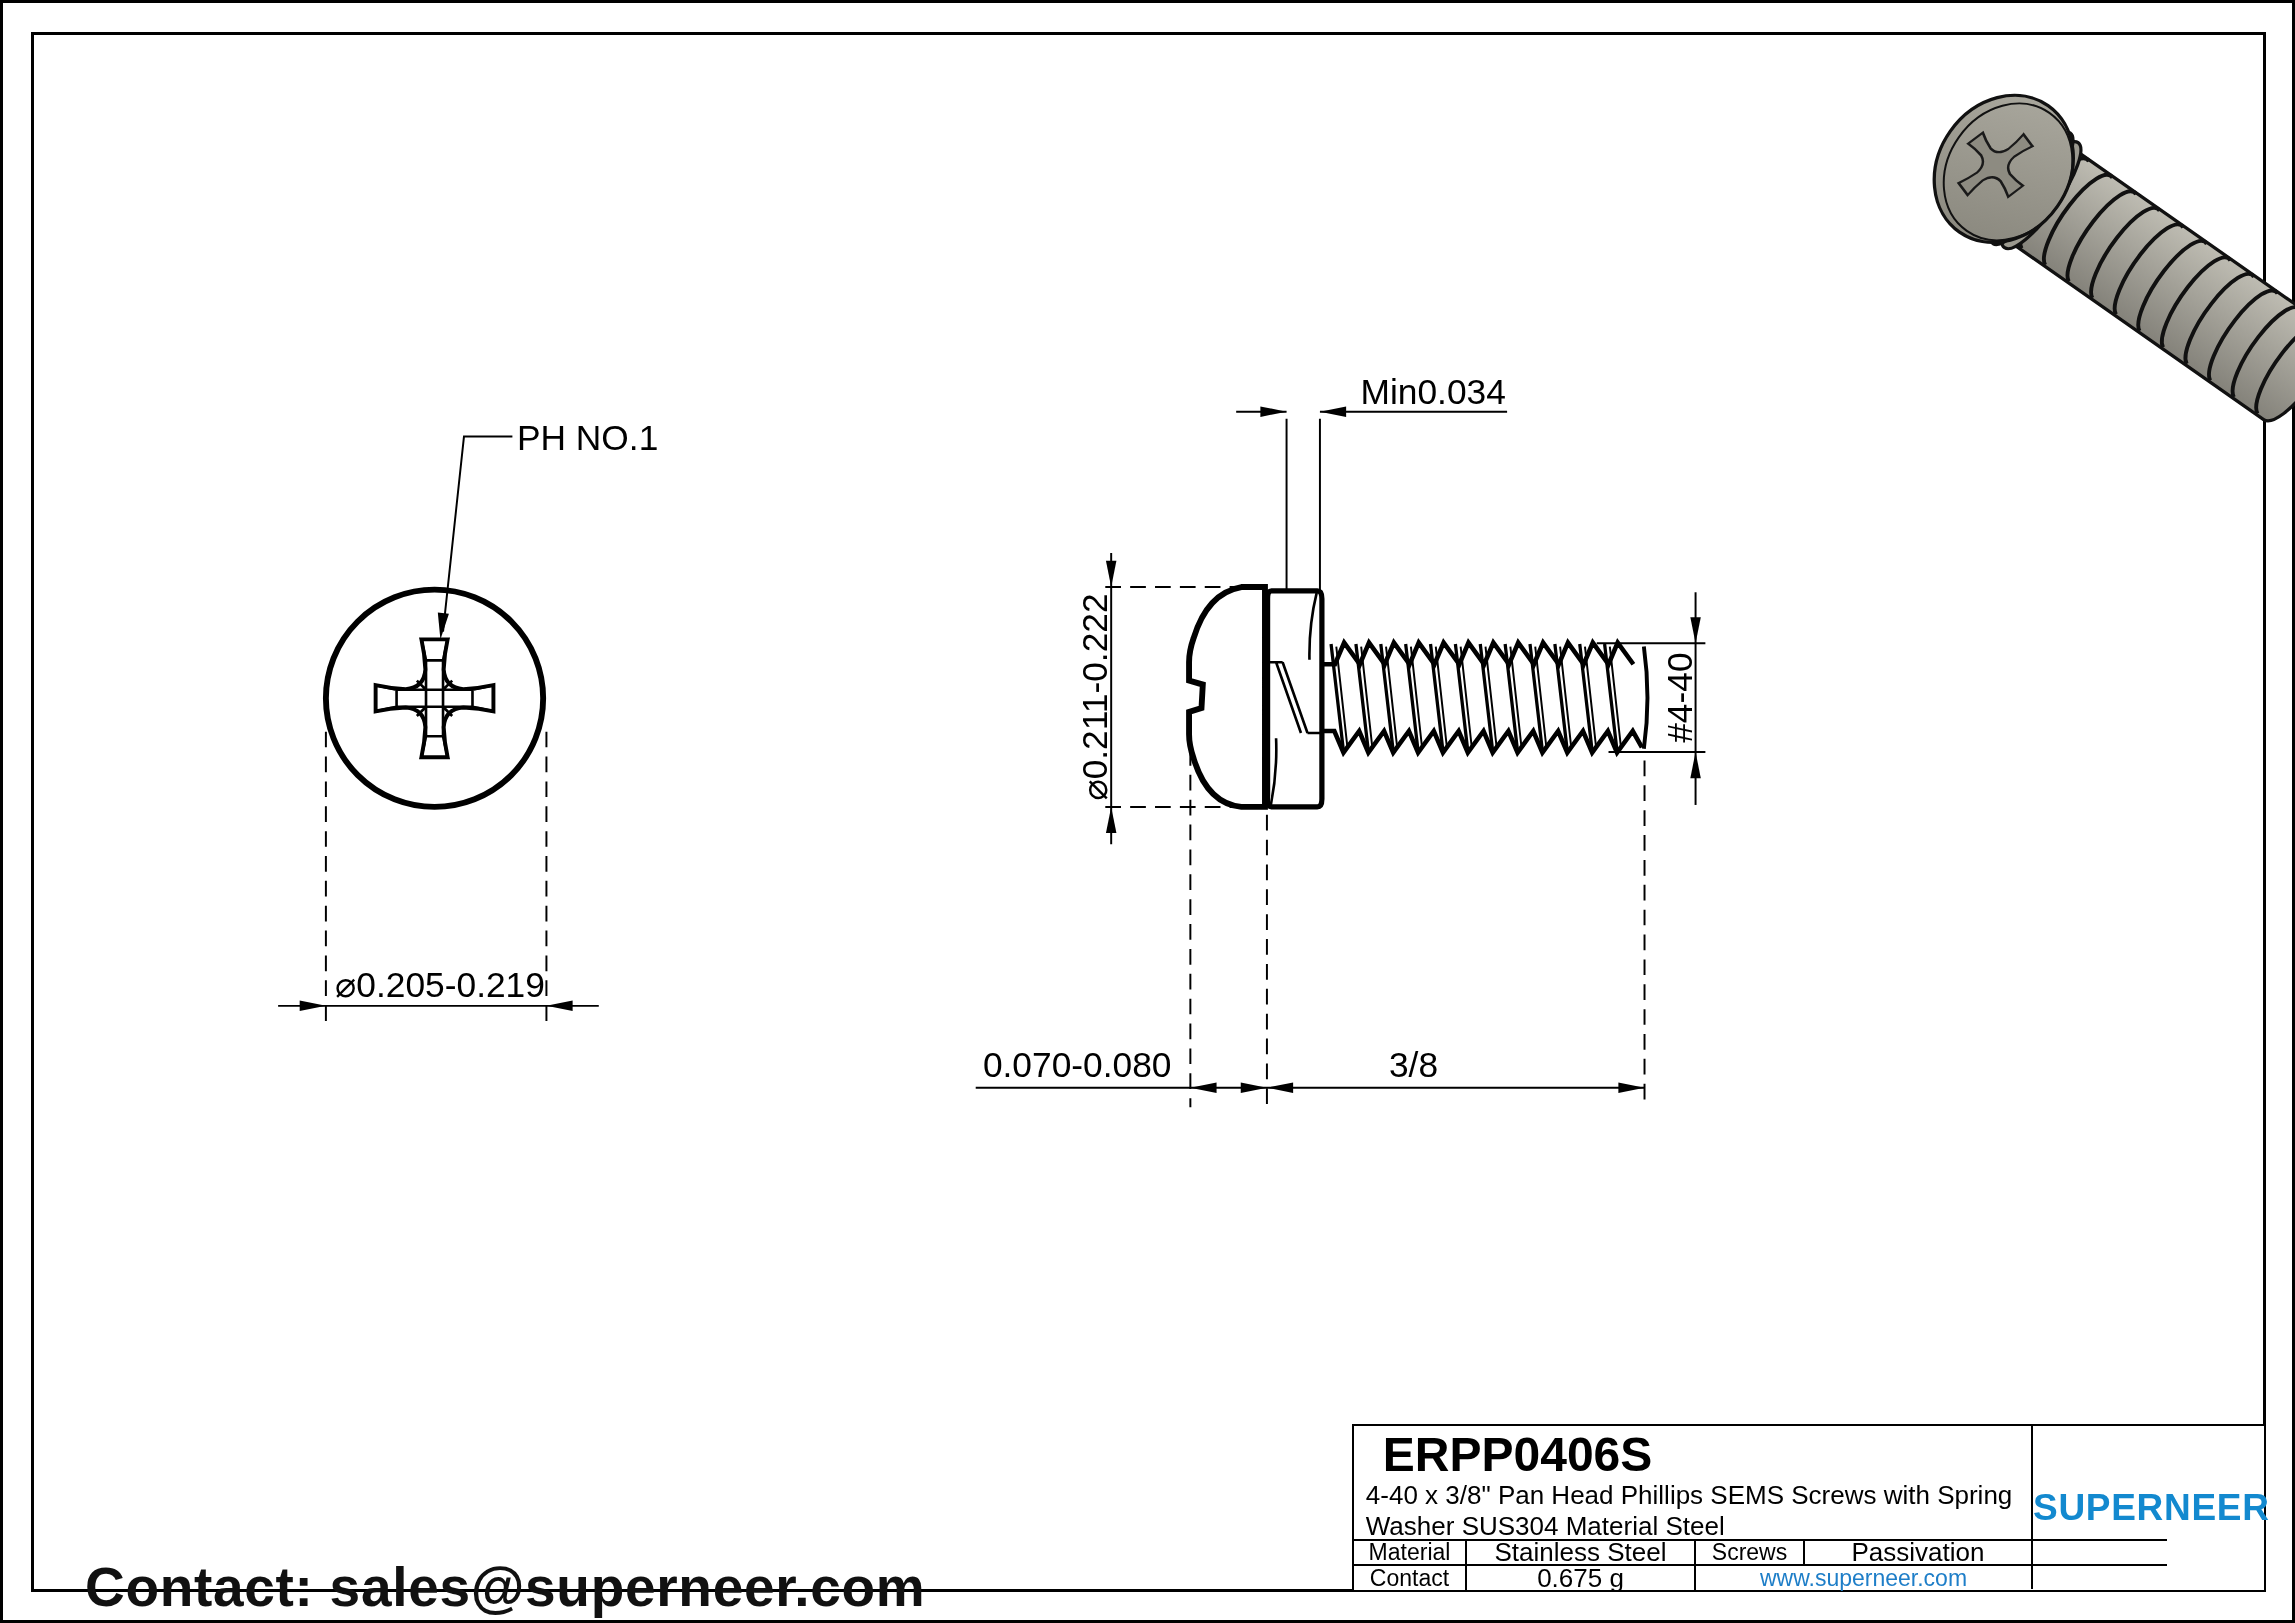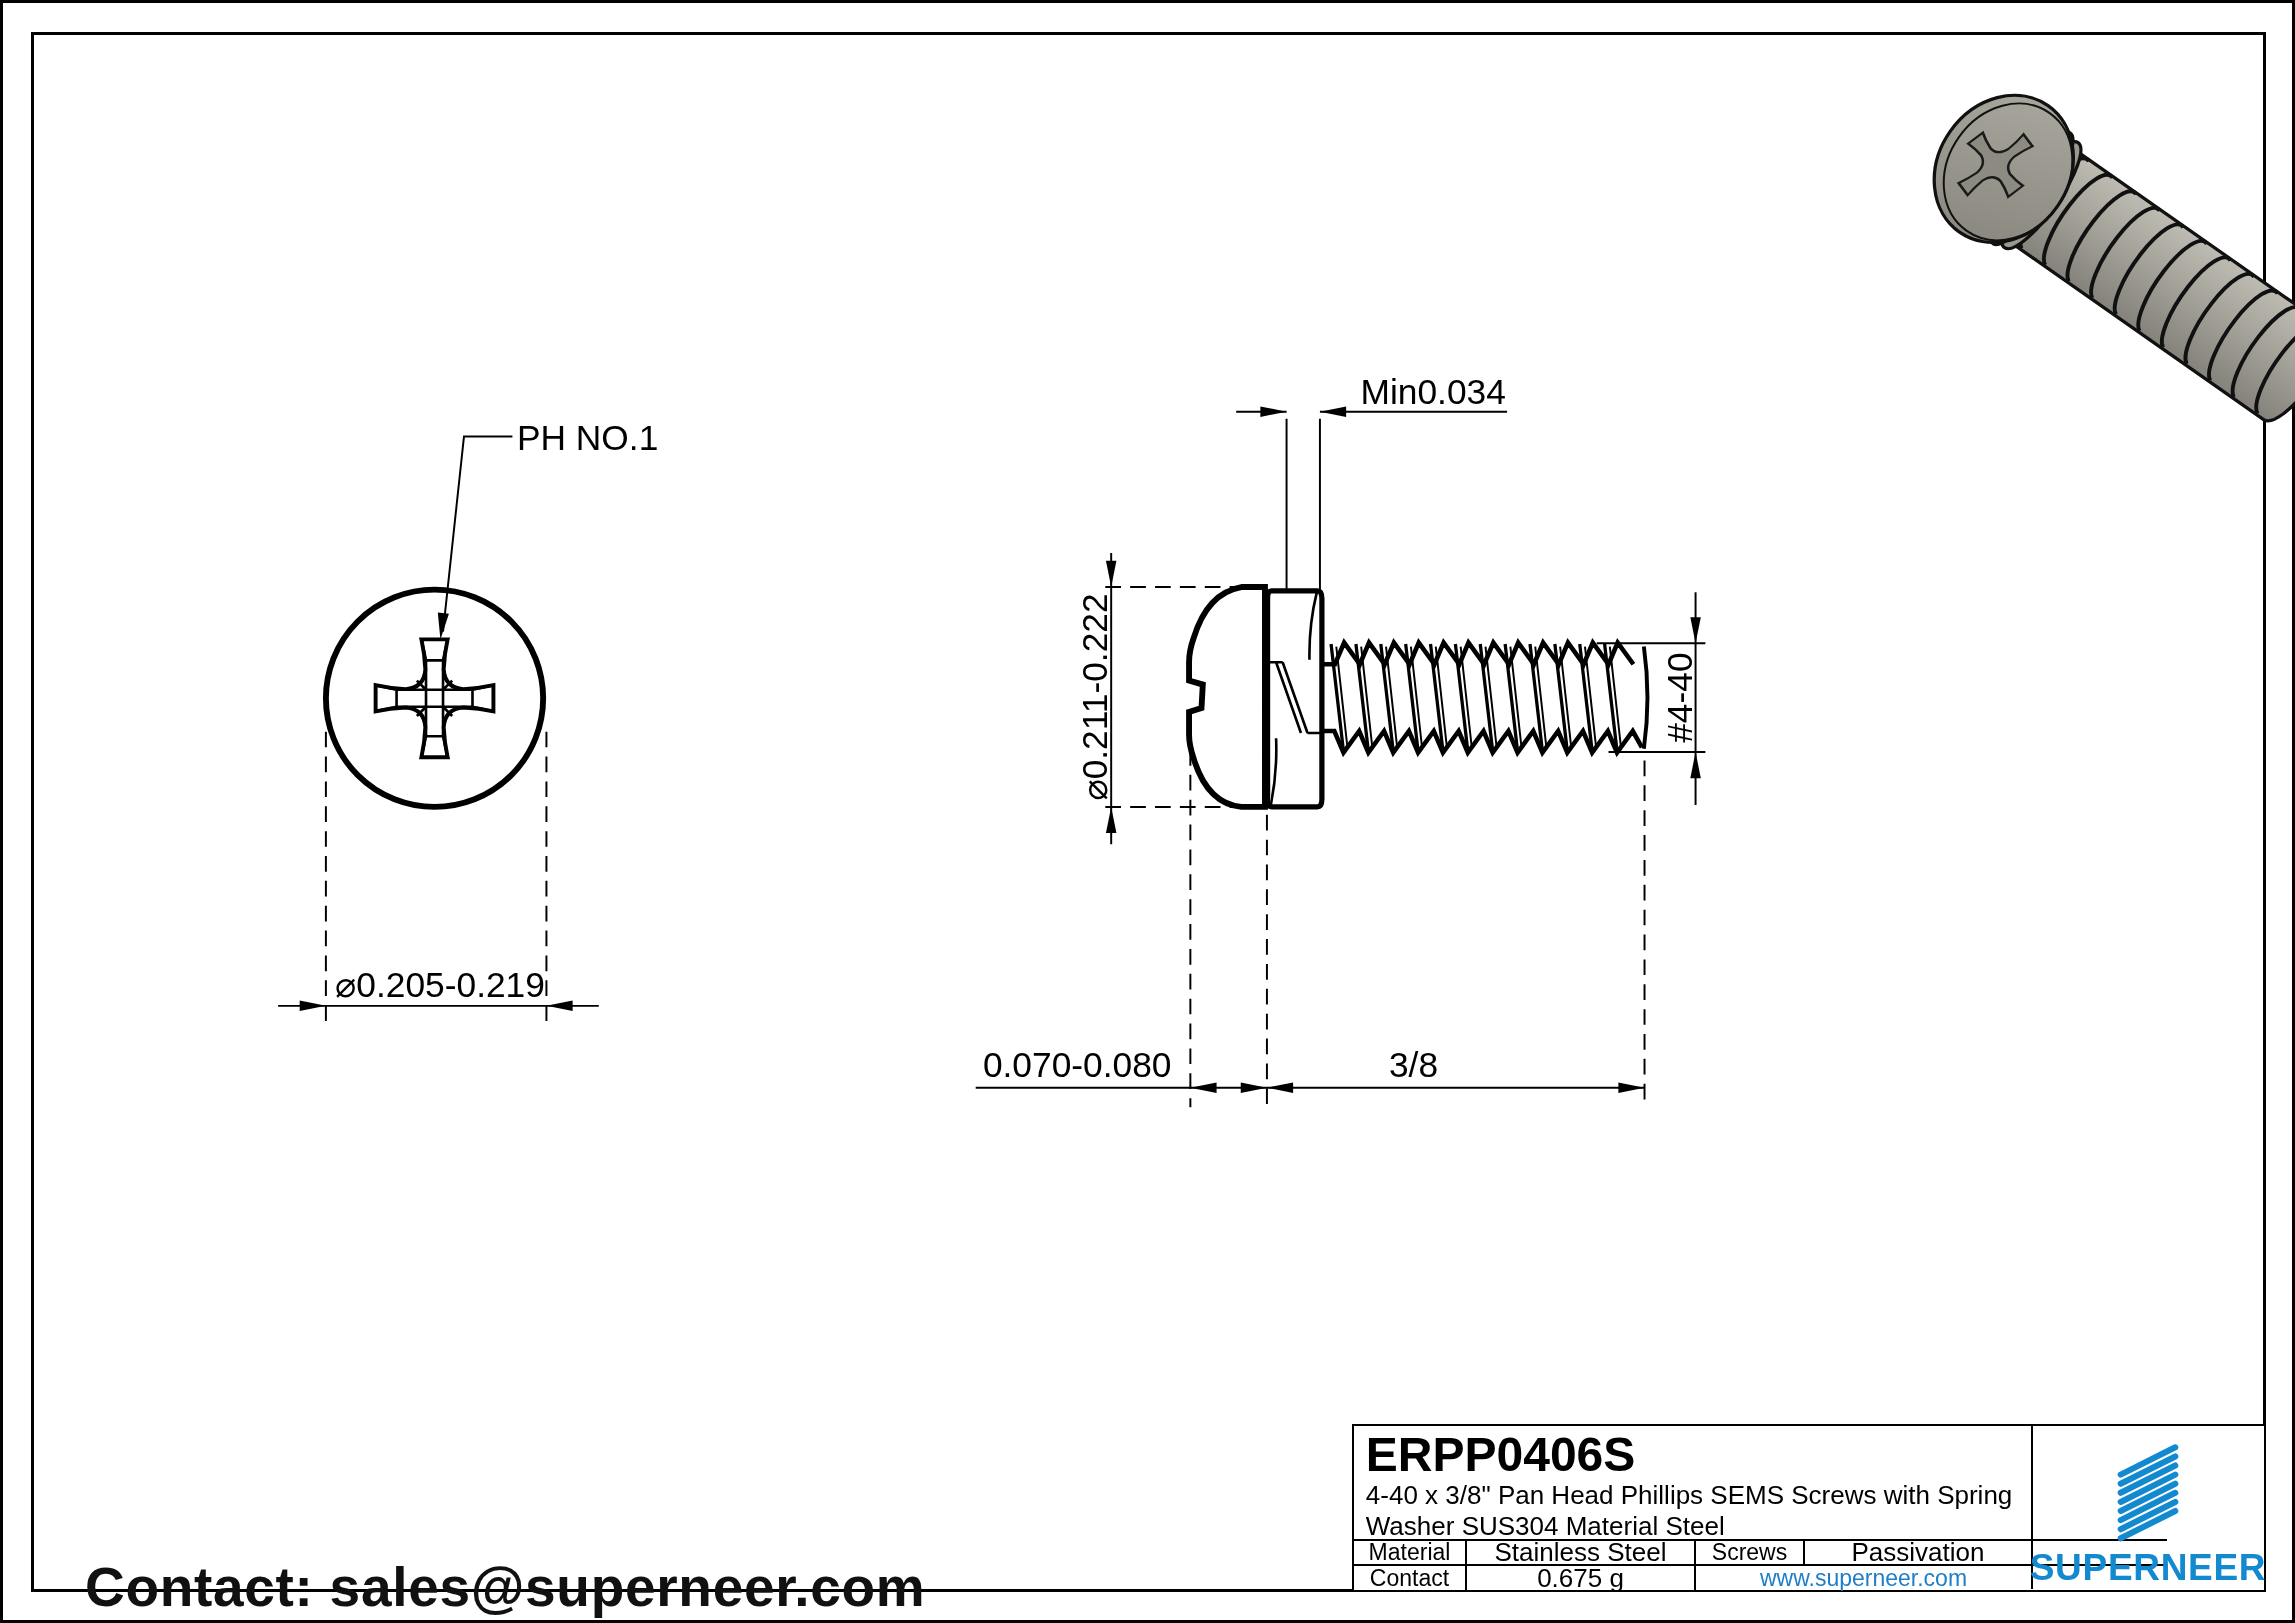--- a/index.html
+++ b/index.html
@@ -8,28 +8,28 @@
   #outer-border{inset:0;border:3.3px solid #000;box-sizing:border-box;}
   #inner-frame{left:31px;top:32px;width:2235px;height:1560px;border:3.3px solid #000;box-sizing:border-box;}
   #lineart{left:0;top:0;width:2295px;height:1623px;}
   svg text{font-family:"Liberation Sans","DejaVu Sans",sans-serif;fill:#000;}
   .dimtext{font-size:54px;}
   
   #contact{left:85px;top:1555px;font-size:55px;font-weight:600;color:#111;letter-spacing:0.7px;}
   
   #title-block{left:1352px;top:1424px;width:914px;height:168px;border:2.6px solid #000;box-sizing:border-box;background:#fff;}
   #tb-title-area{position:absolute;left:0;top:0;width:677px;height:113px;padding:3.9px 0 0 11.8px;box-sizing:border-box;}
-  #tb-part-number{font-size:48px;font-weight:700;color:#000;line-height:50px;}
+  #tb-part-number{font-size:48px;font-weight:700;color:#000;line-height:50px;margin-left:17px;}
   .tb-desc{font-size:26px;color:#000;line-height:31px;}
   .tb-row{position:absolute;left:0;width:813px;display:flex;border-top:2.6px solid #000;box-sizing:border-box;}
   #tb-row1{top:113px;height:25.5px;}
   #tb-row2{top:138px;height:27.5px;}
   .tb-cell{height:100%;display:flex;align-items:center;justify-content:center;font-size:23px;color:#000;box-sizing:border-box;overflow:visible;white-space:nowrap;}
   .tb-cell.bl{border-left:2.6px solid #000;}
-  #tb-logo-cell{position:absolute;left:677px;top:0;width:232px;height:163px;border-left:2.6px solid #000;box-sizing:border-box;display:flex;flex-direction:column;align-items:center;justify-content:flex-start;}
+  #tb-logo-cell{position:absolute;left:677px;top:0;width:232px;height:163px;border-left:2.6px solid #000;box-sizing:border-box;display:flex;flex-direction:row;align-items:center;justify-content:flex-start;}
   #logo-stripes{margin-top:10.5px;width:72px;height:115px;display:block;}
   #brand-wordmark{font-size:37px;font-weight:700;letter-spacing:0.7px;margin-top:1.3px;}
   a.site{text-decoration:none;}
 </style>
 </head>
 <body>
 
 <div class="abs" id="outer-border"></div>
 <div class="abs" id="inner-frame"></div>
 

